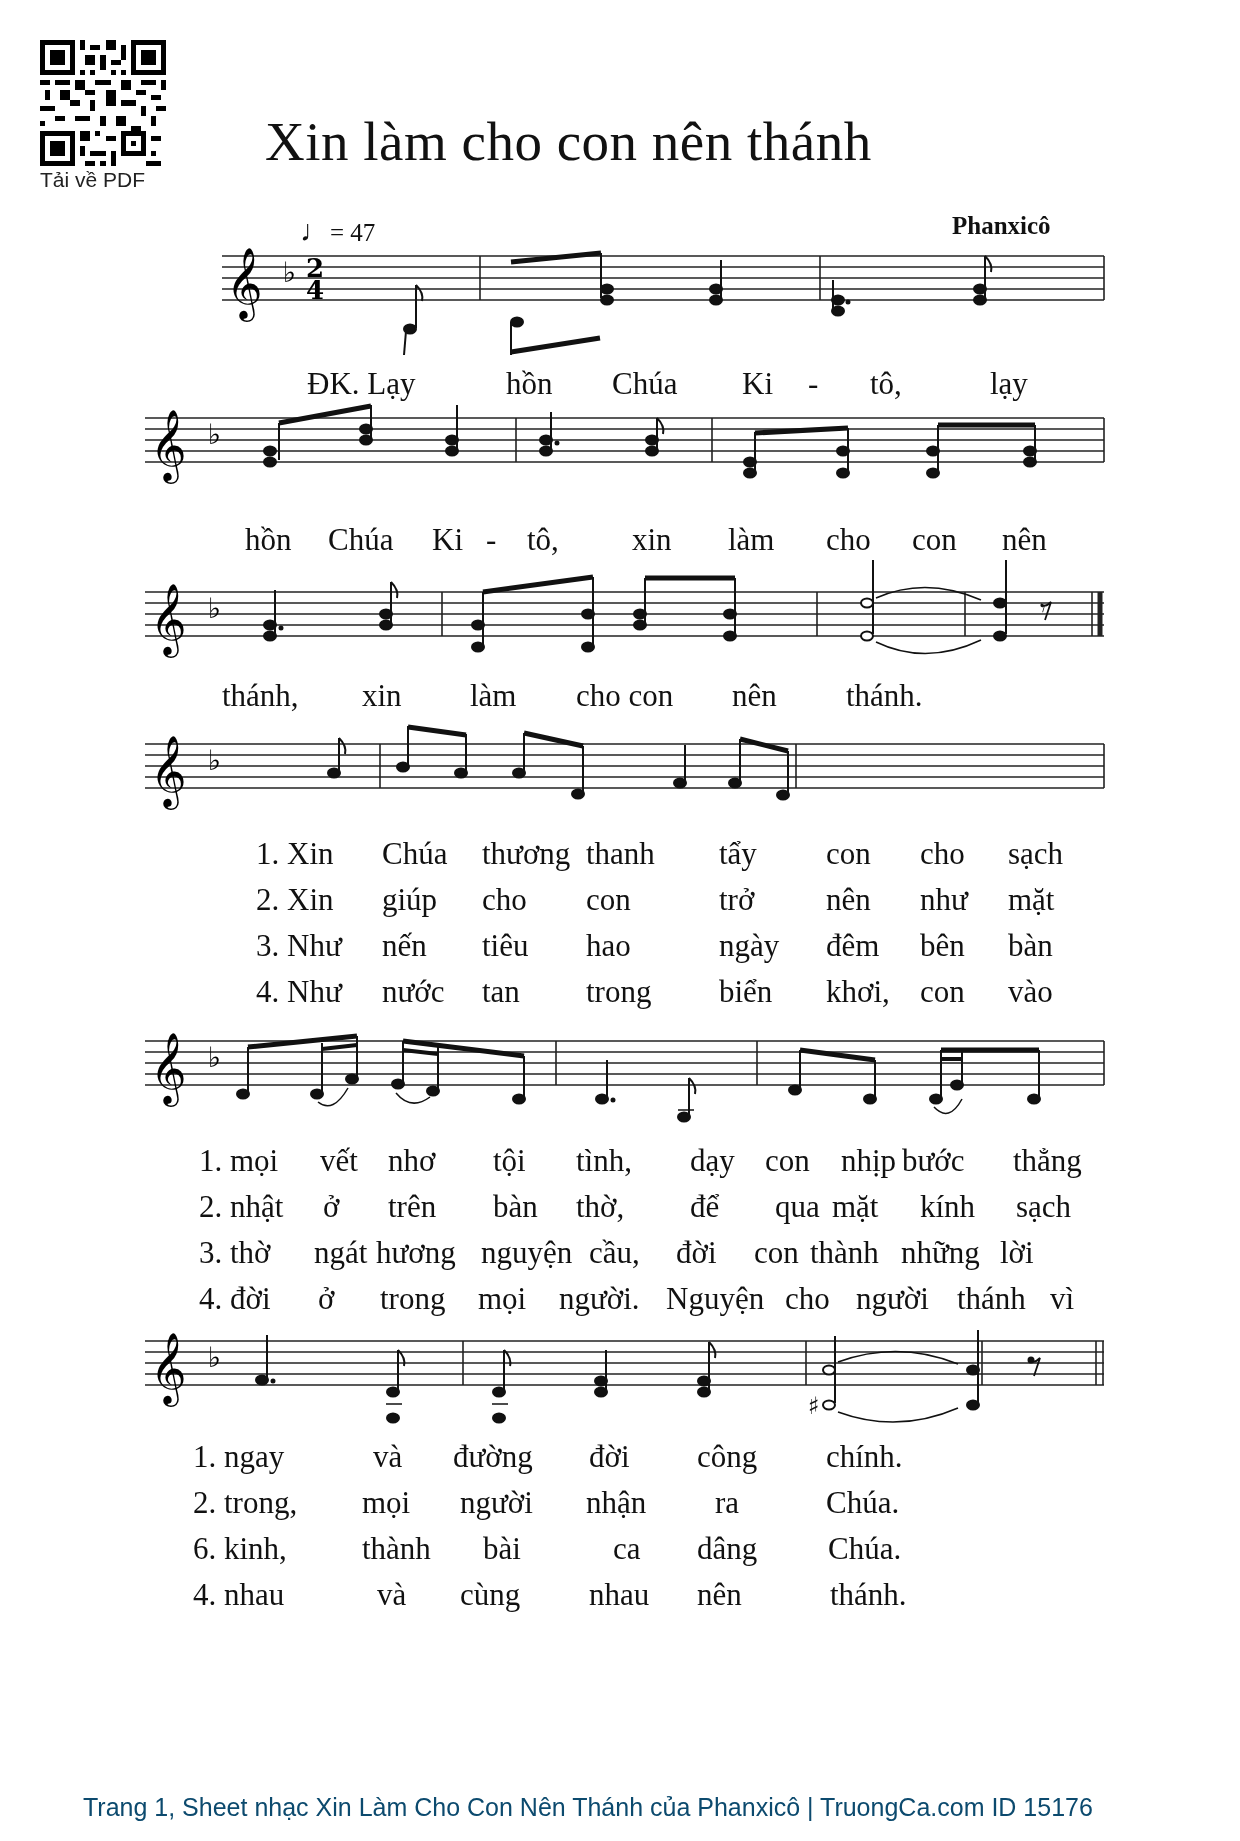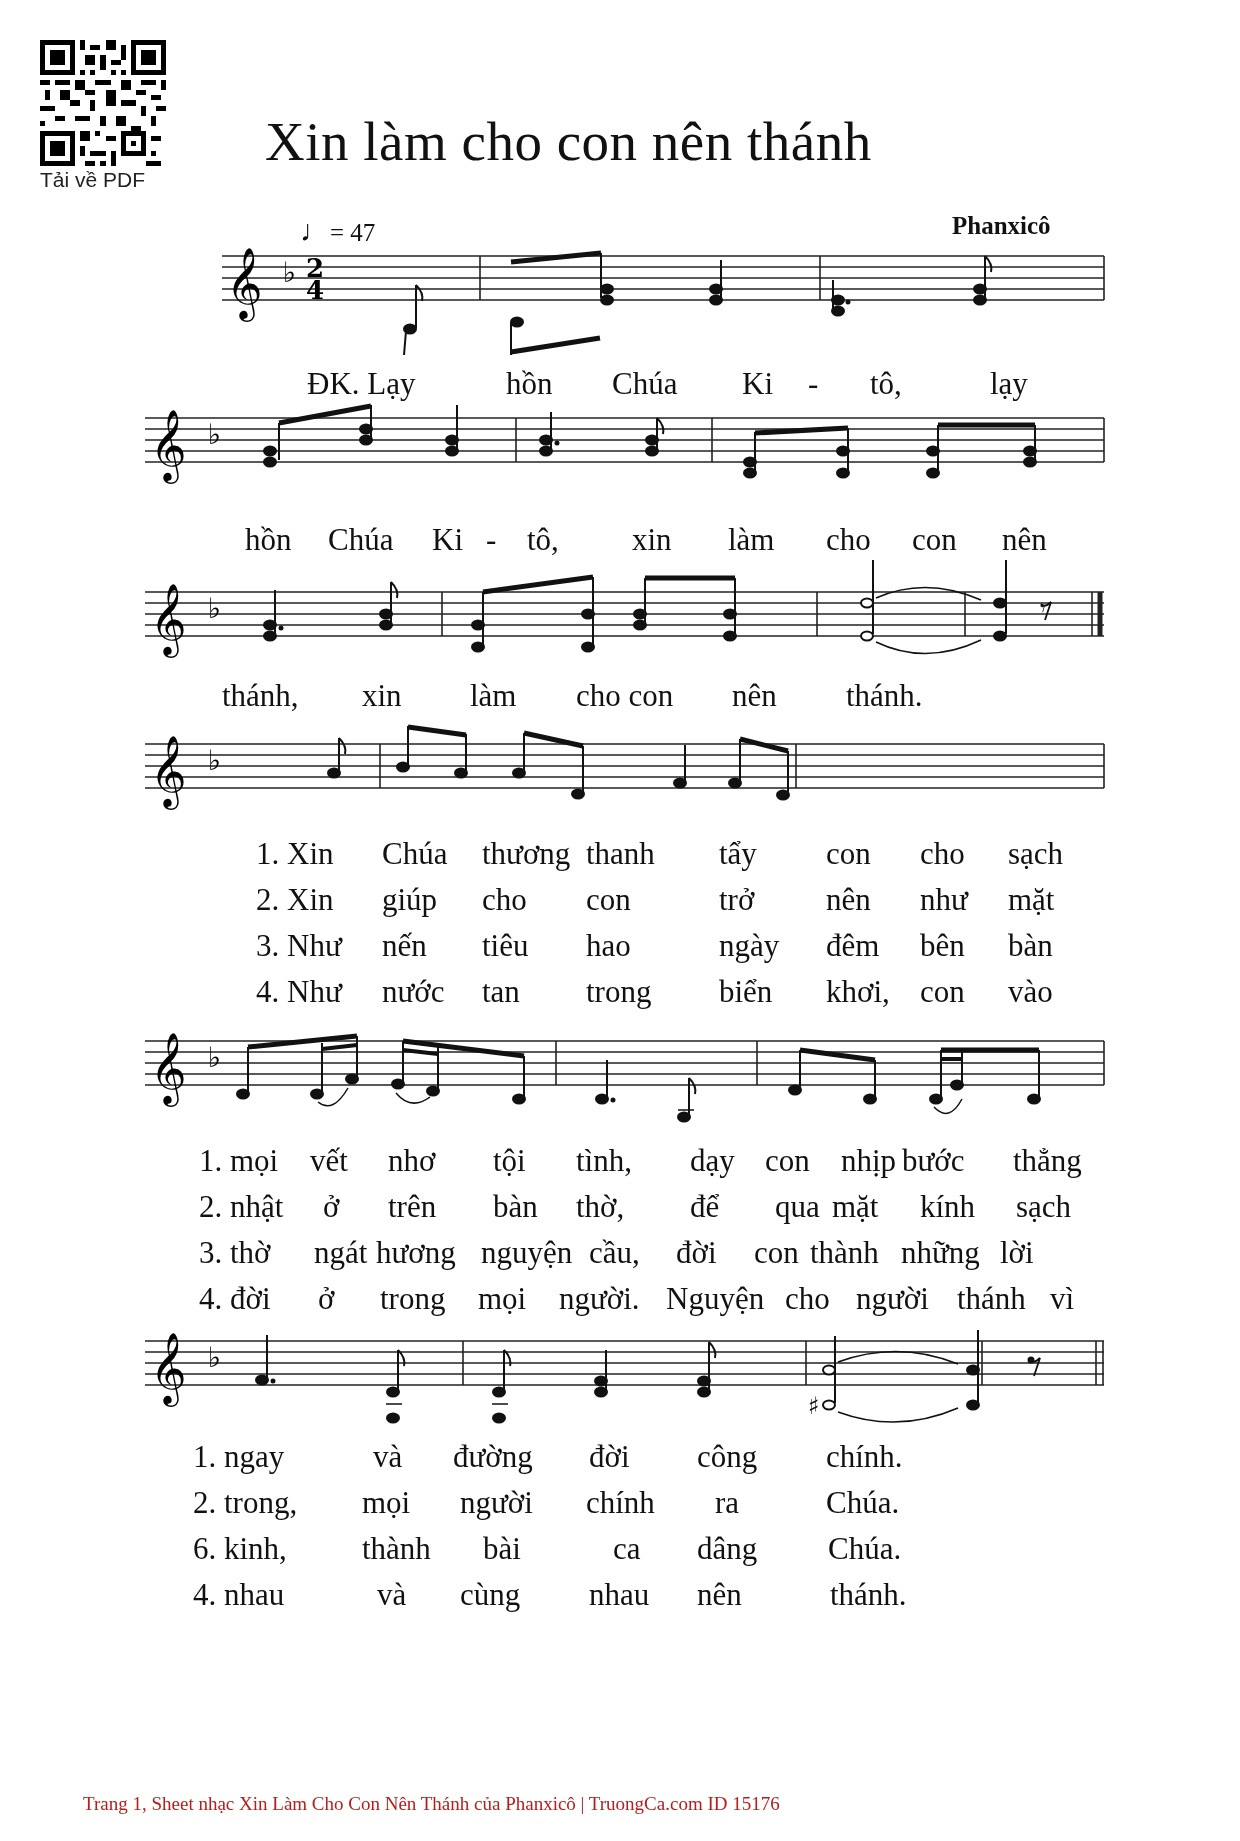--- a/index.html
+++ b/index.html
@@ -6,21 +6,21 @@
   body { width: 1240px; height: 1841px; position: relative; overflow: hidden; font-family: "Liberation Serif", serif; color: #111; }
   .abs { position: absolute; }
   .qr { left: 40px; top: 40px; width: 126px; height: 126px; }
   .qr-label { left: 40px; top: 168px; font-family: "Liberation Sans", sans-serif; font-size: 21px; color: #222; }
   .title { left: 265px; top: 110px; font-size: 55px; letter-spacing: 0.5px; white-space: nowrap; }
   .tempo { left: 300px; top: 214px; font-size: 25px; white-space: nowrap; }
   .composer { left: 952px; top: 212px; font-size: 25px; font-weight: bold; white-space: nowrap; }
   .staff-svg { position: absolute; left: 0; width: 1240px; overflow: visible; }
   .lyric-row { position: absolute; height: 40px; font-size: 31px; white-space: nowrap; }
   .lyric-row span { position: absolute; top: 0; }
-  .footer { left: 83px; top: 1793px; font-family: Liberation Serif, serif; font-size: 19px; color: #b91c1c; white-space: nowrap; }
+  .footer { left: 83px; top: 1793px; font-family: Liberation Sans, sans-serif; font-size: 25px; color: #0c4a6e; white-space: nowrap; }
 </style>
 </head>
 <body>
 
 <svg class="abs qr" viewBox="0 0 25 25" shape-rendering="crispEdges">
   <rect width="25" height="25" fill="#fff"></rect>
   <g fill="#000">
     <rect x="0" y="0" width="7" height="7"></rect>
       <rect x="1" y="1" width="5" height="5" fill="#fff"></rect>
       <rect x="2" y="2" width="3" height="3"></rect>
@@ -392,21 +392,21 @@
     <ellipse cx="1034" cy="1099" rx="6" ry="4.5"></ellipse>
       <line x1="1039" y1="1097" x2="1039" y2="1050"></line>
     <line x1="941" y1="1050" x2="1039" y2="1050" stroke-width="5"></line>
       <line x1="941" y1="1059" x2="962" y2="1059" stroke-width="4"></line>
     <path d="M934 1107 q15 16 28 -8" fill="none" stroke-width="1.5"></path>
   </g>
 </svg>
 <div>
   <div class="lyric-row" style="top:1143px;left:0;width:1240px;">
     <span style="left:199px">1. mọi</span>
-    <span style="left:310px">vết</span>
+    <span style="left:320px">vết</span>
     <span style="left:388px">nhơ</span>
     <span style="left:493px">tội</span>
     <span style="left:576px">tình,</span>
     <span style="left:690px">dạy</span>
     <span style="left:765px">con</span>
     <span style="left:841px">nhịp</span>
     <span style="left:902px">bước</span>
     <span style="left:1013px">thẳng</span>
   </div>
   <div class="lyric-row" style="top:1189px;left:0;width:1240px;">
@@ -502,21 +502,21 @@
     <span style="left:373px">và</span>
     <span style="left:453px">đường</span>
     <span style="left:589px">đời</span>
     <span style="left:697px">công</span>
     <span style="left:826px">chính.</span>
   </div>
   <div class="lyric-row" style="top:1485px;left:0;width:1240px;">
     <span style="left:193px">2. trong,</span>
     <span style="left:362px">mọi</span>
     <span style="left:460px">người</span>
-    <span style="left:586px">chính</span>
+    <span style="left:586px">nhận</span>
     <span style="left:715px">ra</span>
     <span style="left:826px">Chúa.</span>
   </div>
   <div class="lyric-row" style="top:1531px;left:0;width:1240px;">
     <span style="left:193px">6. kinh,</span>
     <span style="left:362px">thành</span>
     <span style="left:483px">bài</span>
     <span style="left:613px">ca</span>
     <span style="left:697px">dâng</span>
     <span style="left:828px">Chúa.</span>

